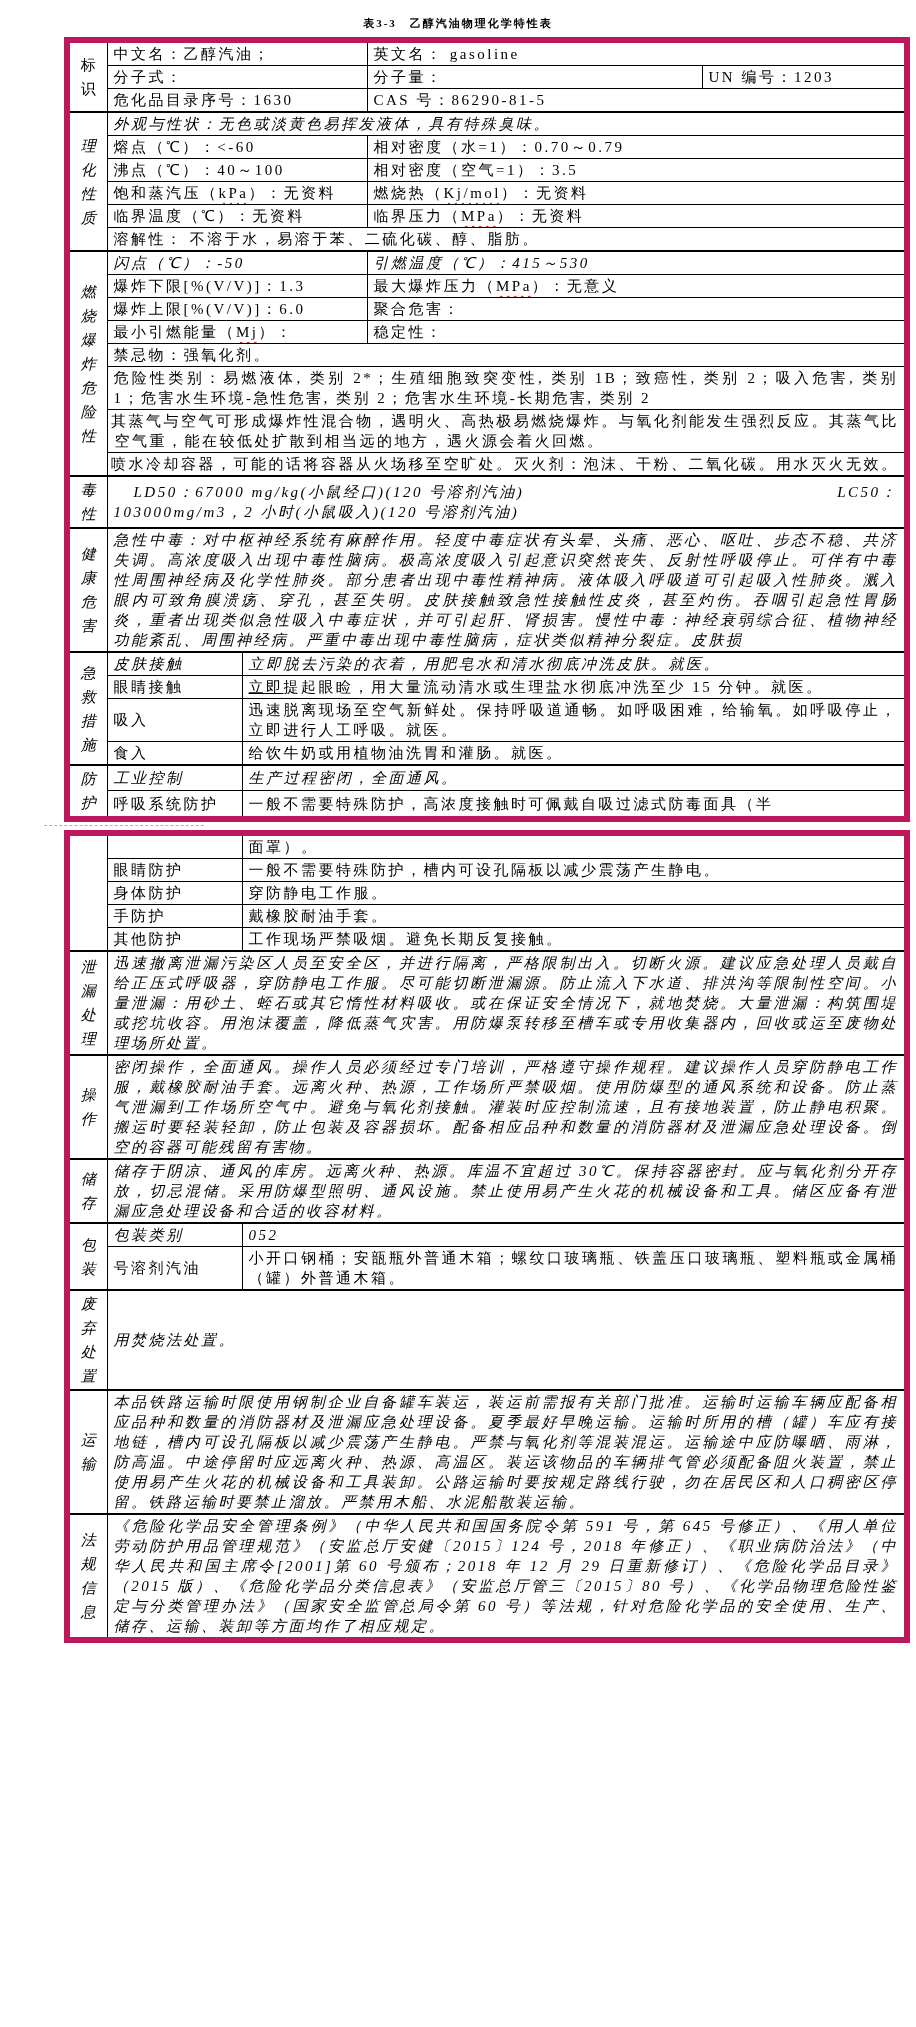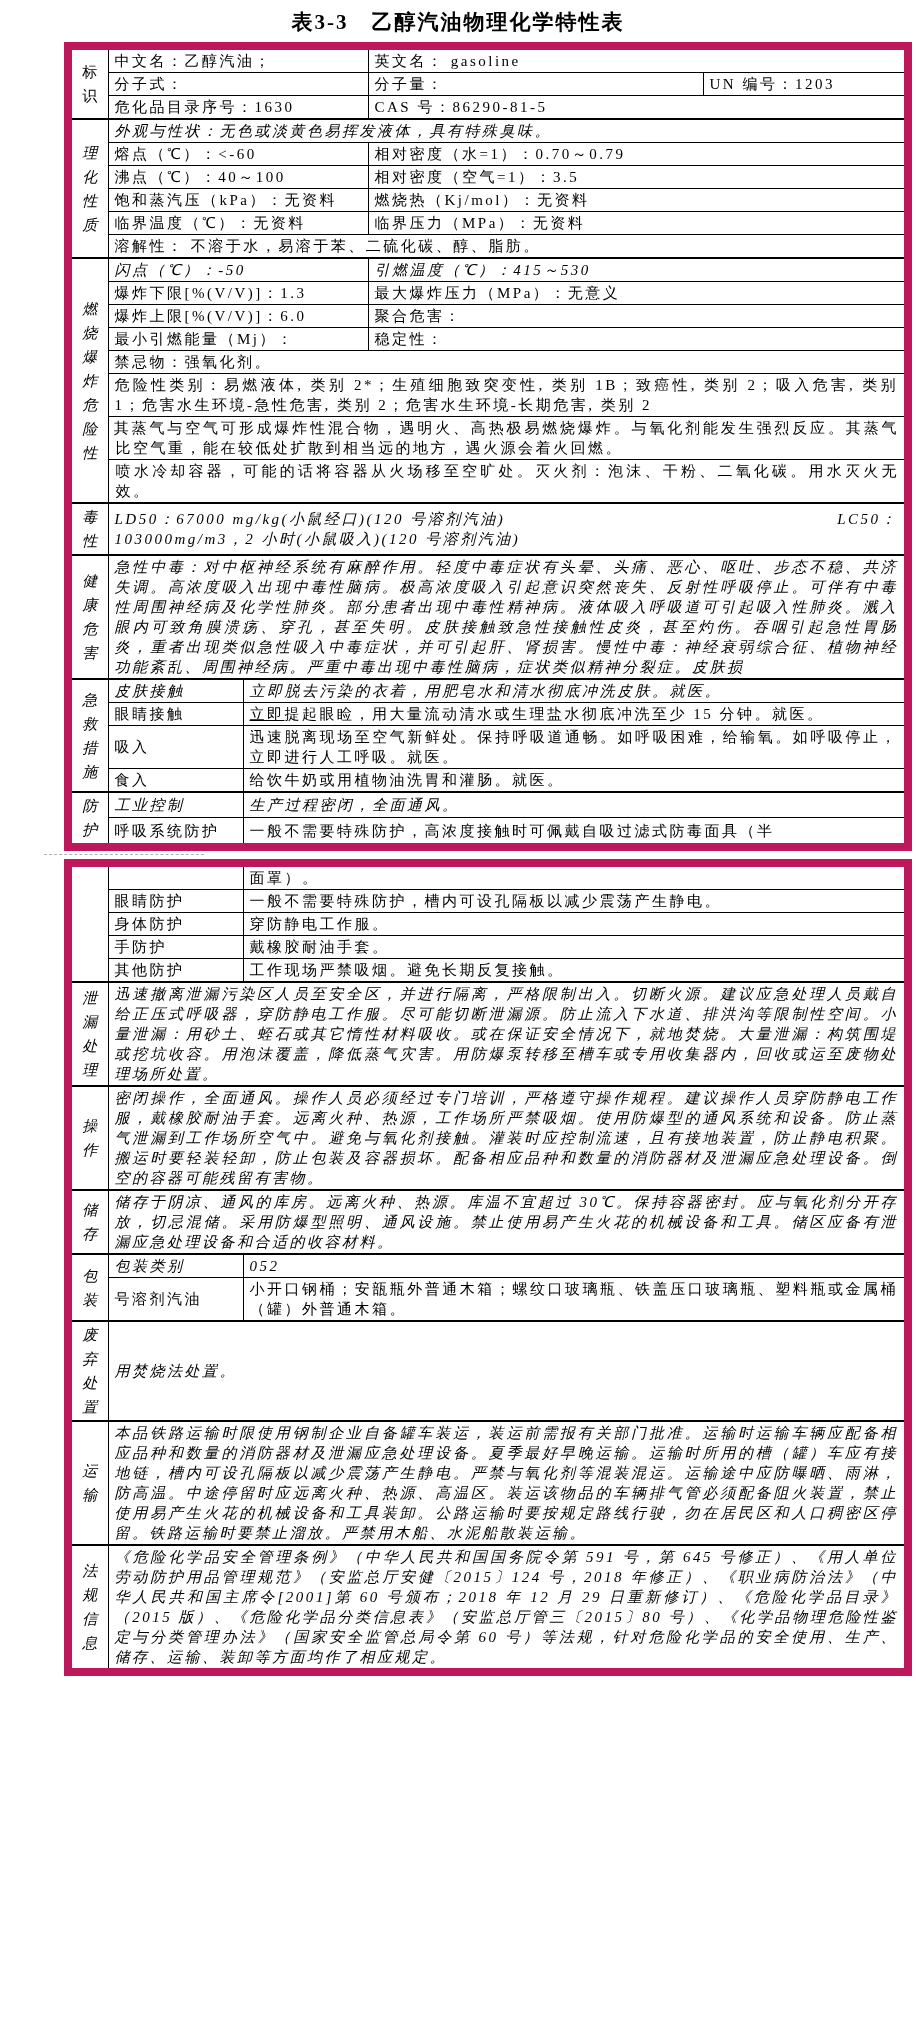--- a/index.html
+++ b/index.html
@@ -1,36 +1,36 @@
 <!DOCTYPE html>
 <html><head>
 <meta charset="utf-8">
 <style>
   html,body { margin:0; padding:0; background:#ffffff; }
   body { width:916px; font-family:"Liberation Serif", serif; color:#000; }
   .page { width:916px; padding:4px 0 16px 0; }
-  .doc-title { width:840px; margin:4px auto 6px auto; text-align:center;
-               font-size:21px; font-weight:bold; letter-spacing:2px; }
+  .doc-title { width:840px; margin:12px auto 6px auto; text-align:center;
+               font-size:11px; font-weight:bold; letter-spacing:2px; }
   table.doc { border-collapse:collapse; table-layout:fixed; width:840px;
-              margin-left:64px; border:8px solid #be185d; }
+              margin-left:64px; border:6px solid #be185d; }
   table.doc td { border:1px solid #000; font-size:15px; letter-spacing:2.5px;
                  line-height:20px; padding:1px 6px; vertical-align:middle;
                  overflow:hidden; }
   td.hdr { text-align:center; padding:0; }
   .vlabel { width:17px; margin:0 auto; line-height:24px; word-break:break-all;
             text-align:center; font-size:15px; letter-spacing:0; }
   td.para { line-height:26px; letter-spacing:3.2px; padding:2px 8px;
             text-align:justify; }
   td.hang { padding-left:99px; text-indent:-91px; }
-  .sp { text-decoration-style:wavy;
+  .sp { text-decoration:underline; text-decoration-style:wavy;
         text-decoration-color:#cc0000; text-decoration-thickness:1px;
         text-underline-offset:4px; }
   .ul { text-decoration:underline; }
   tr.sec td { border-top-width:2px;font-style:italic; }
-  .tox1 { display:flex; justify-content:space-between; }
+  .tox1 { display:flex; justify-content:space-between;margin-left:20px; }
   td.tall { height:78px; }
   .page-break { height:8px; position:relative; }
   .pb-line { position:absolute; left:44px; top:3px; width:160px;
              border-top:1px dashed #b0b0b0; }
 </style>
 </head>
 <body>
 
 <div class="page">
 

